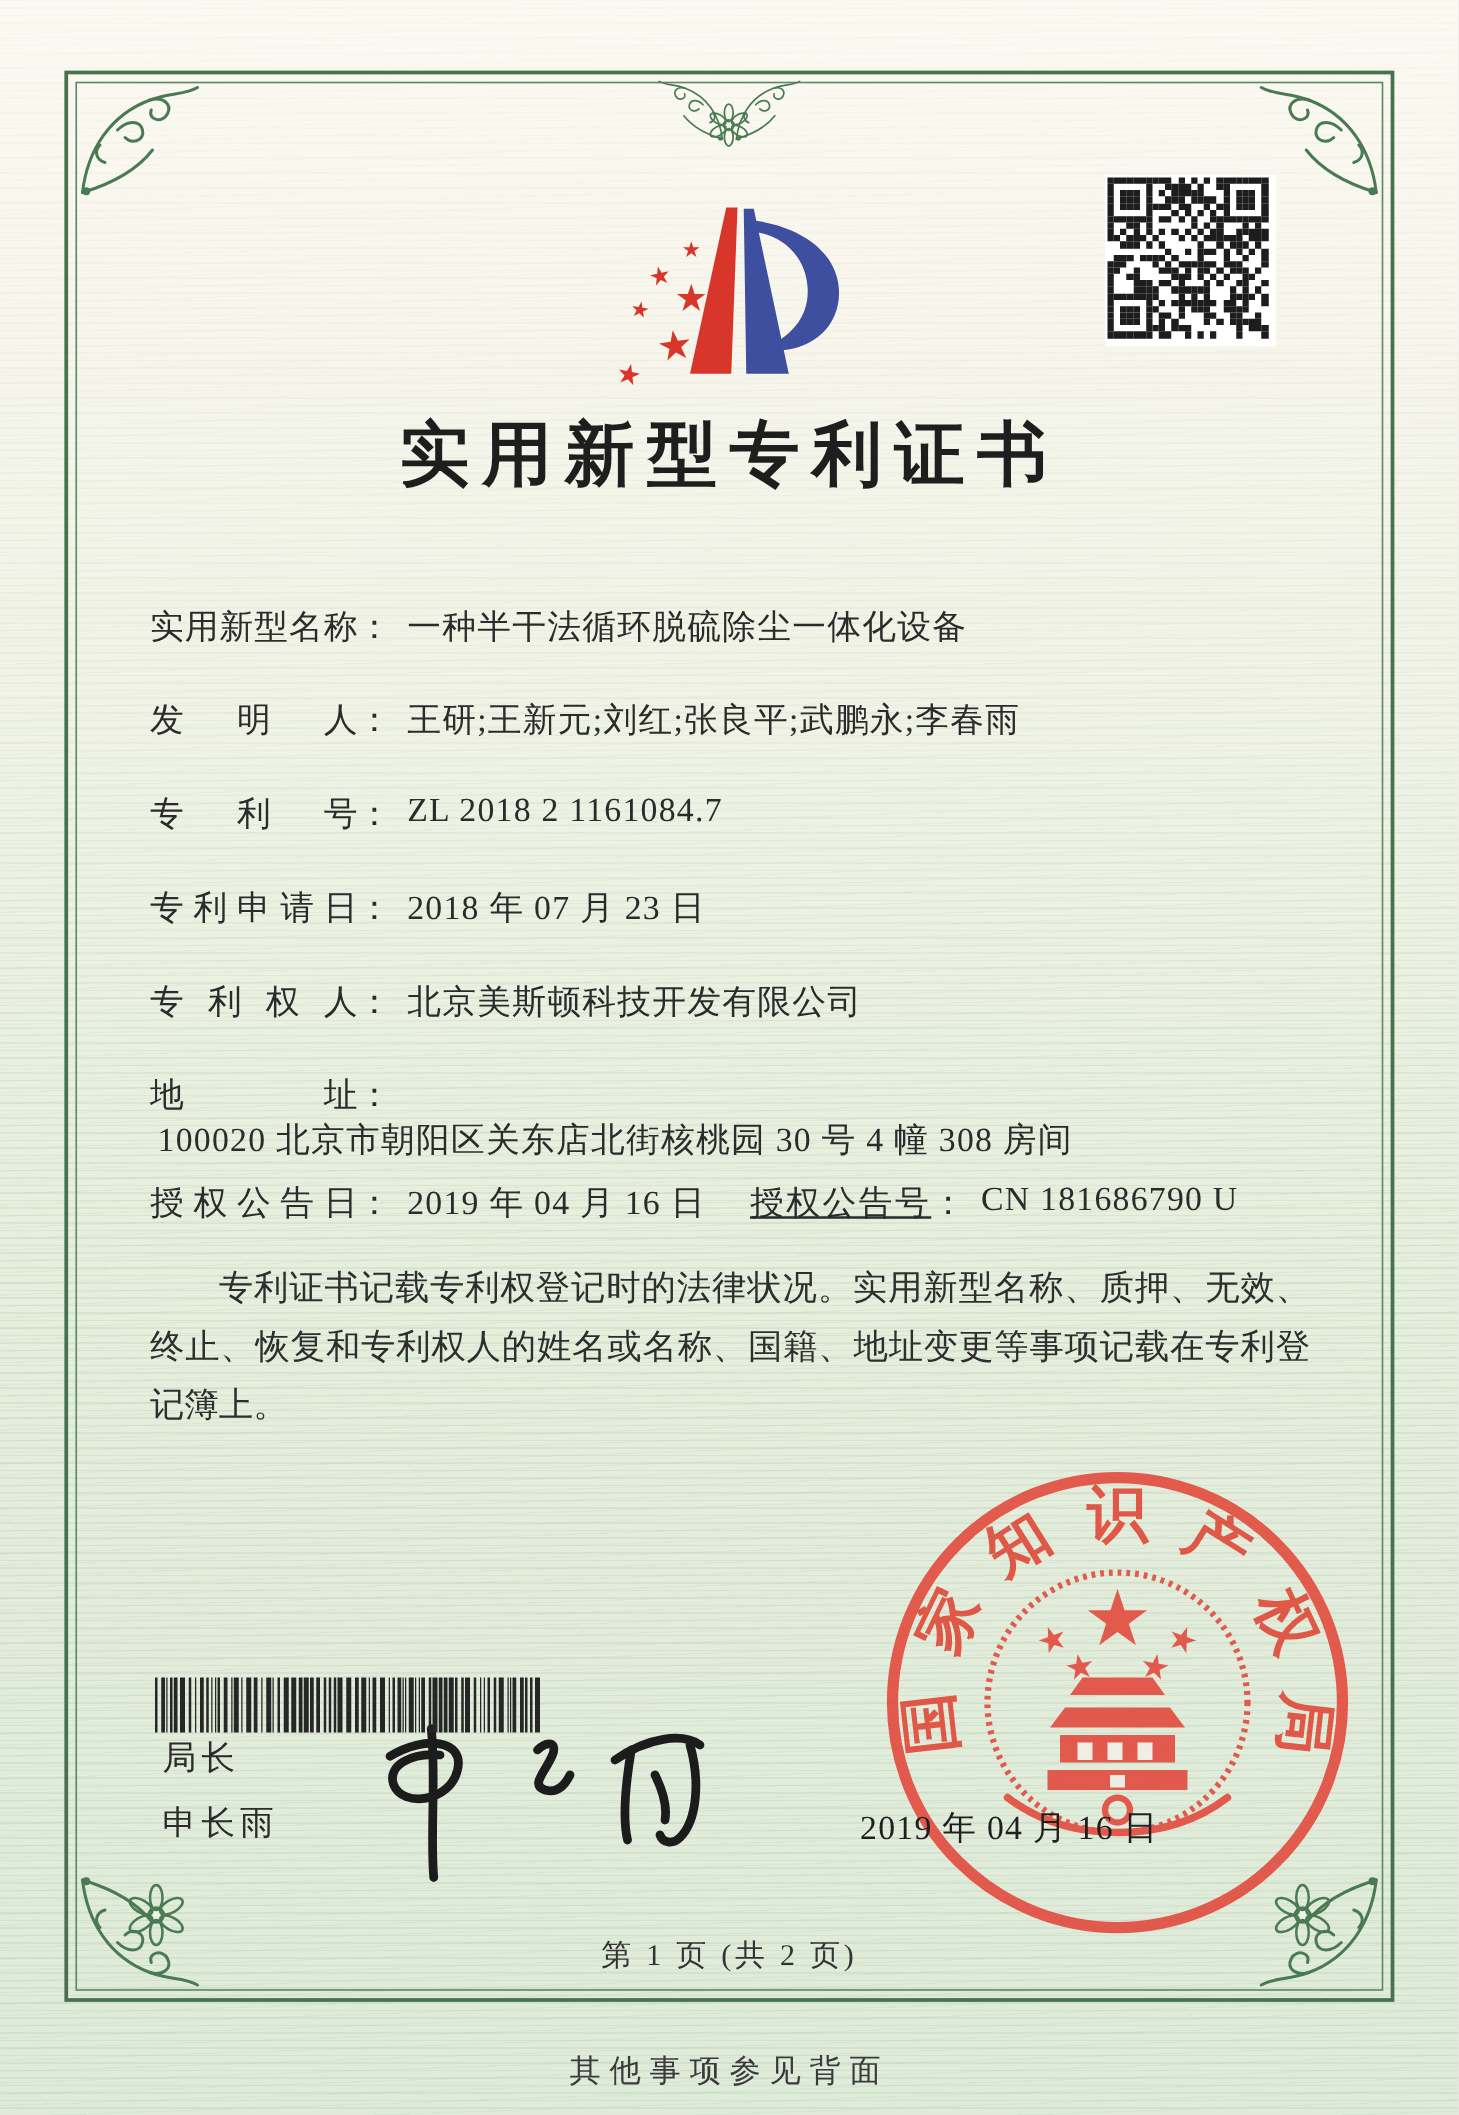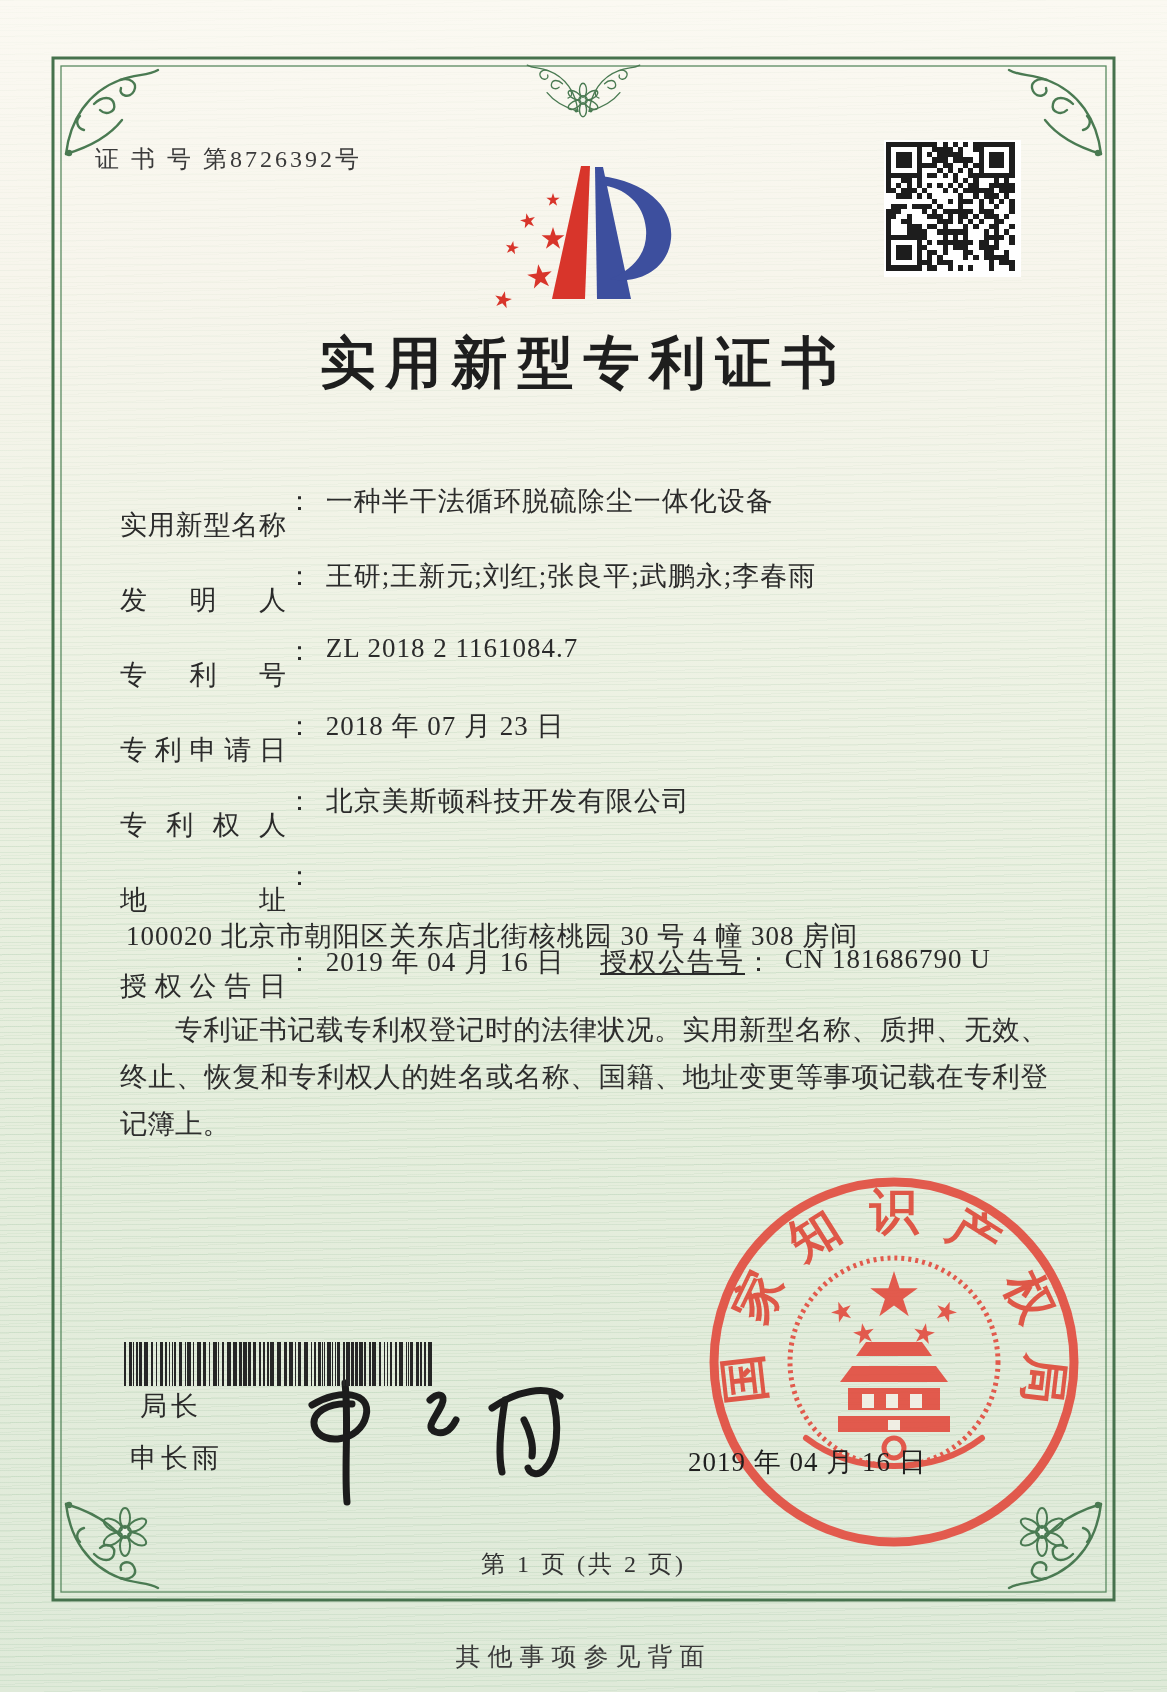--- a/index.html
+++ b/index.html
@@ -19,39 +19,39 @@
   }
   .abs{position:absolute;}
   .txt{color:#2b2b2b;z-index:2;}
   #frame-svg{position:absolute;inset:0;z-index:1;pointer-events:none;}
 
   #cert-number{left:95px;top:143px;font-size:24px;letter-spacing:3px;color:#3a3a3a;}
   #title{left:0;top:326px;width:100%;text-align:center;font-size:56px;font-weight:700;
          letter-spacing:10px;color:#1e1e1e;}
 
   .field-row{left:120px;width:930px;height:40px;font-size:27px;}
-  .flabel{display:inline-block;width:166px;text-align:justify;text-align-last:justify;color:#2b2b2b;vertical-align:top;margin-top:24px;}
+  .flabel{display:inline-block;width:166px;text-align:justify;text-align-last:justify;color:#2b2b2b;vertical-align:top;}
   .fcolon{display:inline-block;vertical-align:top;}
   .fvalue{display:inline-block;margin-left:6px;letter-spacing:1px;vertical-align:top;white-space:nowrap;}
   .pair2{position:absolute;left:480px;top:0;white-space:nowrap;}
   .pair2 .plabel{letter-spacing:2px;text-decoration:underline;}
 
   #paragraphs{left:120px;top:1006px;width:928px;font-size:27.5px;line-height:47px;
               text-align:justify;color:#2e2e2e;}
   #paragraphs p{margin:0;text-indent:2em;}
 
   #barcode{left:124px;top:1342px;width:312px;height:44px;z-index:2;}
   #barcode .bar{position:absolute;top:0;height:100%;background:#262626;}
 
   #qr{left:884px;top:140px;width:133px;height:133px;background:#fff;padding:2px;z-index:2;}
   #qr .qrow{display:flex;}
   #qr .qc{width:5.15px;height:5.15px;}
   #qr .qb{background:#1d1d1d;}
 
-  #signer-title{left:140px;top:1388px;font-size:27px;letter-spacing:4px;}
+  #signer-title{left:130px;top:1388px;font-size:27px;letter-spacing:4px;}
   #signer-name{left:130px;top:1440px;font-size:27px;letter-spacing:4px;}
   #seal-date{left:688px;top:1444px;font-size:27px;letter-spacing:1px;color:#1f1f1f;z-index:3;}
   #page-indicator{left:0;top:1548px;width:100%;text-align:center;font-size:24px;letter-spacing:3px;color:#333;}
   #back-note{left:0;top:1640px;width:100%;text-align:center;font-size:25px;letter-spacing:7px;color:#3a3a3a;}
 </style>
 </head>
 <body>
 
 <div id="page">
 
@@ -144,21 +144,20 @@
       <path d="M345,1383 C349,1420 344,1470 347,1502"></path>
       <path d="M312,1405 C340,1388 372,1392 366,1416 C360,1442 322,1446 315,1428 C309,1412 330,1402 352,1404"></path>
       <path d="M430,1400 C438,1392 446,1394 442,1404 C436,1418 424,1428 436,1432 C446,1435 452,1428 456,1420"></path>
       <path d="M492,1408 C518,1390 546,1386 560,1396"></path>
       <path d="M505,1400 C500,1430 498,1455 502,1472"></path>
       <path d="M552,1396 C560,1424 558,1456 544,1470 C538,1476 530,1474 528,1468"></path>
       <path d="M524,1420 C530,1432 534,1444 532,1456"></path>
     </g>
   </svg>
 
-  <div class="abs txt" id="cert-number">证 书 号 第8726392号</div>
 
   <div class="abs" id="qr">
       <div class="qrow">
         <div class="qc qb"></div>
         <div class="qc qb"></div>
         <div class="qc qb"></div>
         <div class="qc qb"></div>
         <div class="qc qb"></div>
         <div class="qc qb"></div>
         <div class="qc qb"></div>

